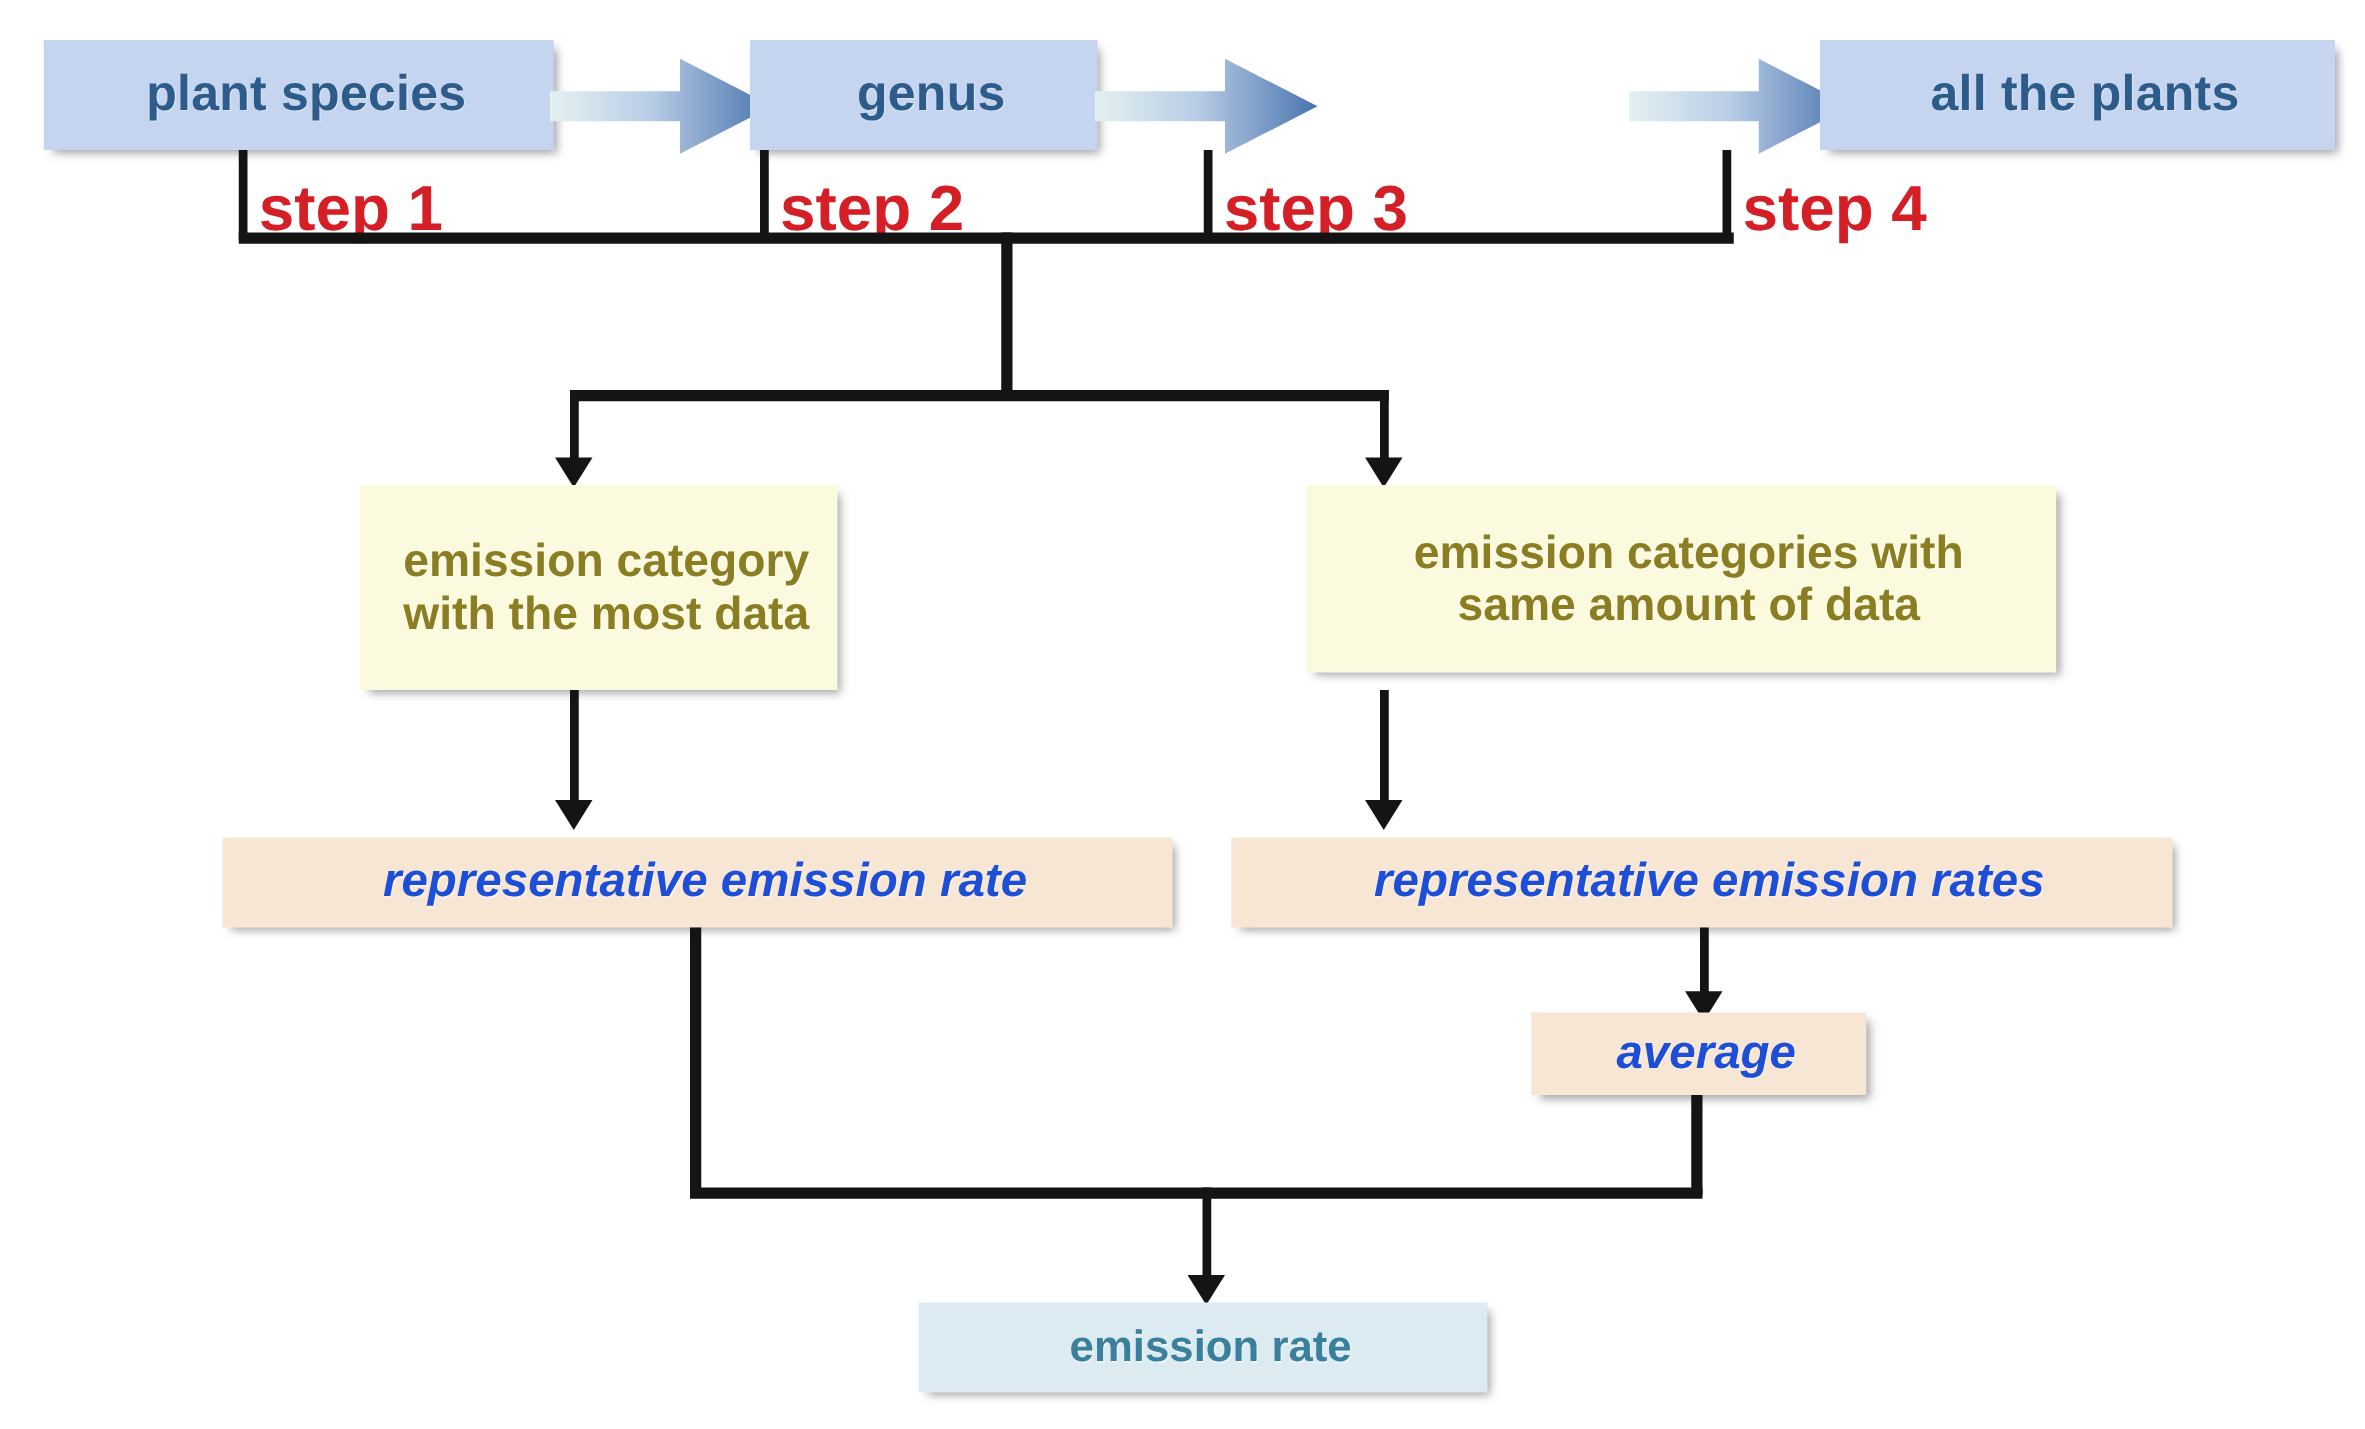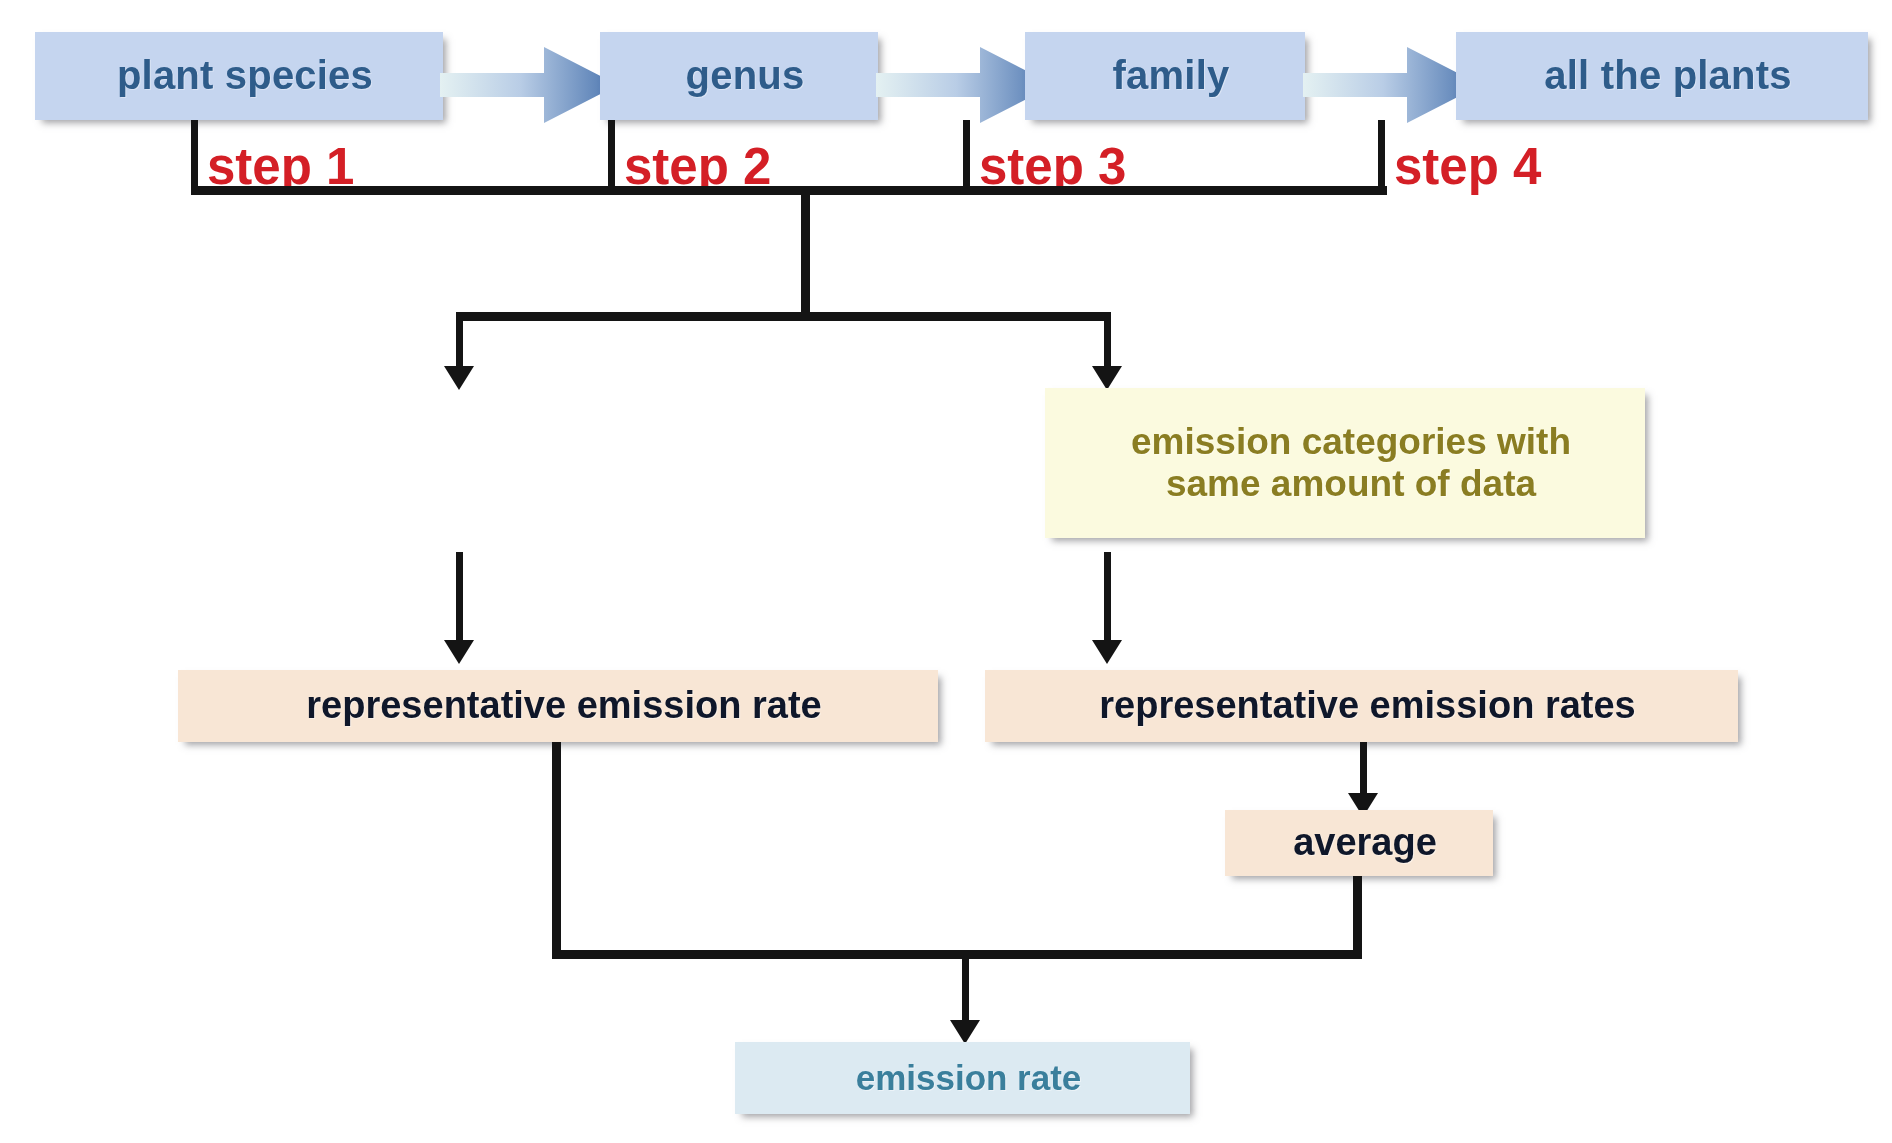--- a/index.html
+++ b/index.html
@@ -44,23 +44,24 @@
   .cat {
     background: #fbfadf;
     color: #8a7d22;
     font-size: 37px;
     text-shadow: 1px 1px 0 rgba(255,255,255,0.45);
   }
 
   
   .rate {
     background: #f8e6d5;
-    color: #0f172a;
+    color: #1d4ed8;
     font-size: 38px;
     text-shadow: 1px 1px 0 rgba(255,255,255,0.45);
+    font-style: italic;
   }
 
   
   .final {
     background: #dceaf2;
     color: #3a7f9c;
     font-size: 35px;
     text-shadow: 1px 1px 0 rgba(255,255,255,0.45);
   }
 
@@ -131,23 +132,20 @@
         <linearGradient id="ag2" x1="0" y1="0" x2="1" y2="0">
           <stop offset="0%" stop-color="#e4f1f2"></stop>
           <stop offset="45%" stop-color="#b9cde6"></stop>
           <stop offset="100%" stop-color="#4a74ae"></stop>
         </linearGradient>
       </defs>
       <path d="M0,30 L104,30 L104,4 L178,42 L104,80 L104,54 L0,54 Z" fill="url(#ag2)"></path>
     </svg>
   </div>
 
-  <div class="box tier" style="left:1025px; top:32px; width:280px; height:88px;">
-    <span>family</span>
-  </div>
 
   <div class="tier-arrow" style="left:1303px; top:43px; width:178px;">
     <svg viewBox="0 0 178 84" preserveAspectRatio="none">
       <defs>
         <linearGradient id="ag3" x1="0" y1="0" x2="1" y2="0">
           <stop offset="0%" stop-color="#e4f1f2"></stop>
           <stop offset="45%" stop-color="#b9cde6"></stop>
           <stop offset="100%" stop-color="#4a74ae"></stop>
         </linearGradient>
       </defs>
@@ -174,20 +172,24 @@
   <div class="ln ln-thick-v" style="left:801px; top:186px; height:132px;"></div>
 
   <div class="ln ln-thick-h" style="left:456px; top:312px; width:655px;"></div>
 
   <div class="ln ln-v" style="left:456px; top:312px; height:62px;"></div>
   <div class="arrowhead" style="left:444px; top:366px;"></div>
 
   <div class="ln ln-v" style="left:1104px; top:312px; height:62px;"></div>
   <div class="arrowhead" style="left:1092px; top:366px;"></div>
 
+  <div class="box cat" style="left:288px; top:388px; width:382px; height:164px;">
+    <span>emission category
+with the most data</span>
+  </div>
 
   <div class="box cat" style="left:1045px; top:388px; width:600px; height:150px;">
     <span>emission categories with
 same amount of data</span>
   </div>
 
   <div class="ln ln-v" style="left:456px; top:552px; height:94px;"></div>
   <div class="arrowhead" style="left:444px; top:640px;"></div>
 
   <div class="ln ln-v" style="left:1104px; top:552px; height:94px;"></div>

